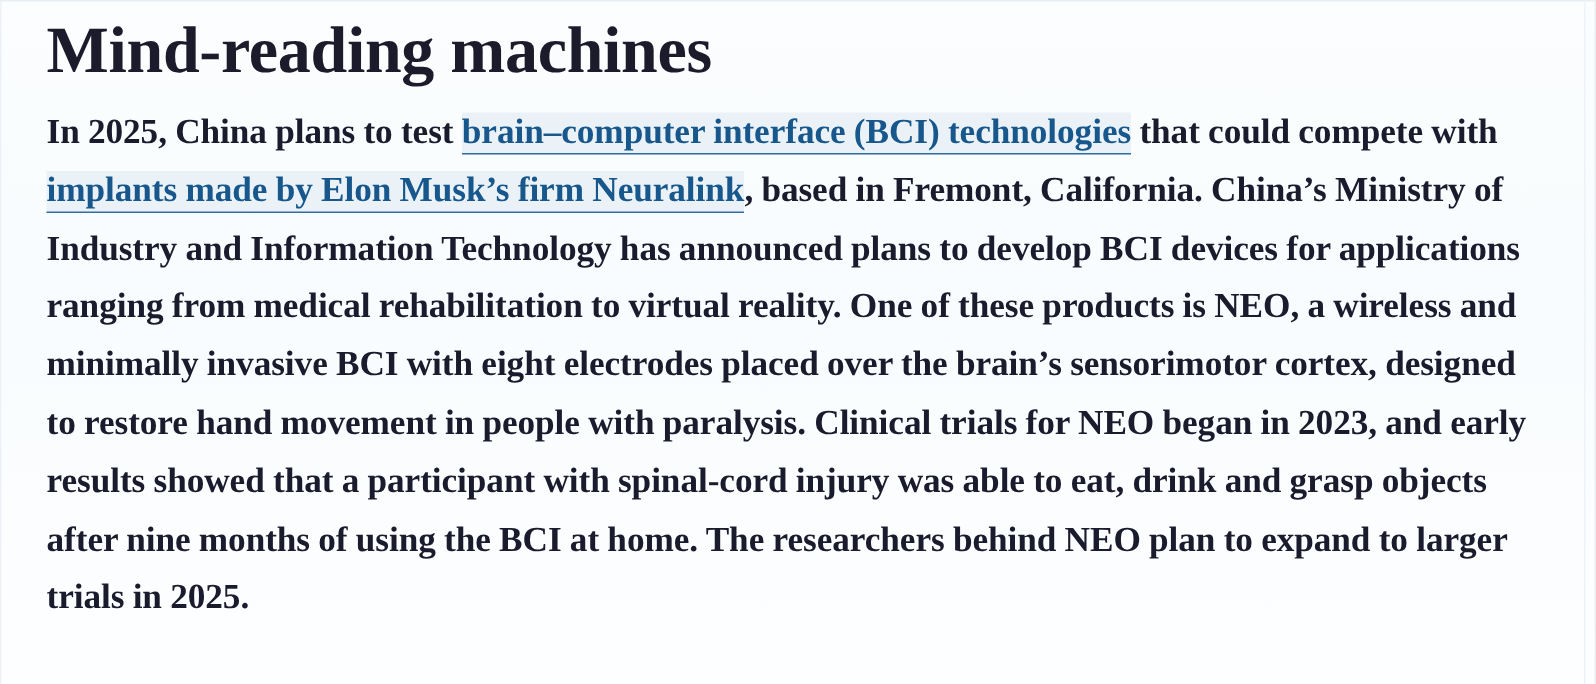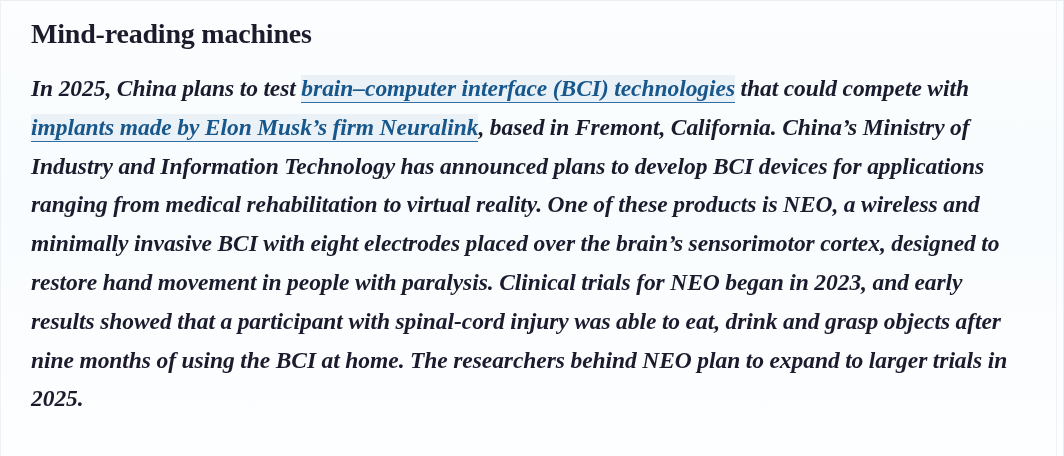--- a/index.html
+++ b/index.html
@@ -40,21 +40,21 @@
   }
 
   #page-title {
     margin: 0;
     padding: 0;
     position: absolute;
     left: 30px;
     top: 14px;
     font-family: "Liberation Serif", "DejaVu Serif", serif;
     font-weight: bold;
-    font-size: 28px;
+    font-size: 44px;
     line-height: 38px;
     letter-spacing: -0.2px;
     color: #1b1b2b;
     white-space: nowrap;
   }
 
   #article-body {
     position: absolute;
     left: 30px;
     top: 68px;
@@ -62,21 +62,20 @@
     margin: 0;
     padding: 0;
     font-family: "Liberation Serif", "DejaVu Serif", serif;
     font-weight: bold;
     font-size: 23.5px;
     line-height: 38.8px;
     letter-spacing: -0.05px;
     word-spacing: -0.3px;
     color: #1b1b2e;
     text-align: left;
-    font-style: italic;
   }
 
   .link {
     color: #17578c;
     text-decoration: none;
     border-bottom: 1.5px solid #2f6ea3;
     background: #eaf2f8;
     padding-bottom: 1px;
     cursor: pointer;
   }

